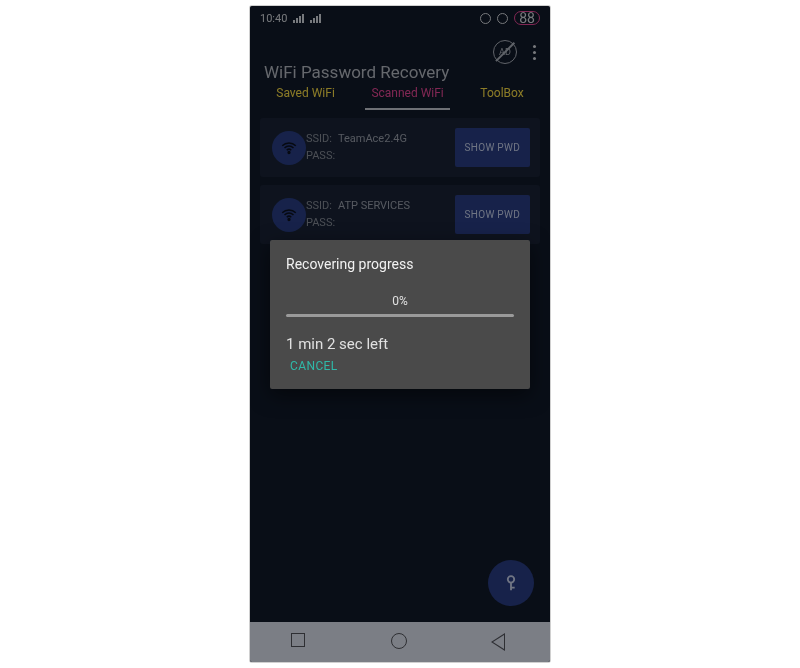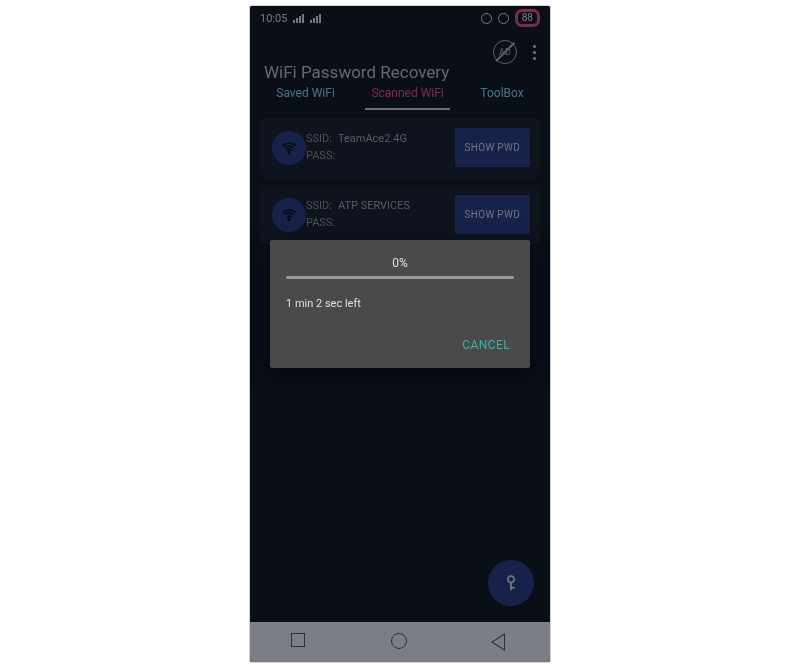--- a/index.html
+++ b/index.html
@@ -41,24 +41,24 @@
   }
   .status-left { display: flex; align-items: center; gap: 6px; }
   .status-right { display: flex; align-items: center; gap: 6px; }
   .sig-bars { display: inline-flex; align-items: flex-end; gap: 1px; height: 10px; }
   .sig-bars span { width: 2px; background: #d9dde3; }
   .sig-bars span:nth-child(1){height:3px}
   .sig-bars span:nth-child(2){height:5px}
   .sig-bars span:nth-child(3){height:7px}
   .sig-bars span:nth-child(4){height:9px}
   .battery-pill {
-    border: 3px solid #ec4899;
+    border: 1px solid #ec4899;
     border-radius: 7px;
     padding: 0 4px;
-    font-size: 10px;
+    font-size: 14px;
     line-height: 12px;
   }
   .alarm-ic, .clock-ic {
     width: 11px; height: 11px; border: 1px solid #d9dde3; border-radius: 50%;
     position: relative;
   }
   
   .app-bar {
     height: 44px;
     display: flex;
@@ -81,21 +81,21 @@
   .more-dots { display:flex; flex-direction:column; gap:3px; padding:4px;}
   .more-dots span{ width:3px; height:3px; background:#d9dde3; border-radius:50%; }
   
   .tabs {
     display: flex;
     justify-content: space-around;
     padding: 4px 8px 0;
   }
   .tab {
     font-size: 12px;
-    color: #7dd3fc;
+    color: #fde047;
     padding: 8px 6px 10px;
     position: relative;
   }
   .tab.active { color: #ec4899; }
   .tab.active::after{
     content:""; position:absolute; left:0; right:0; bottom:0; height:2px; background:#c9cdd5;
   }
   
   .list { padding: 8px 10px; display:flex; flex-direction:column; gap:8px; }
   .card {
@@ -149,33 +149,33 @@
     position:absolute; left:20px; right:20px; top:234px;
     background:#4a4a4a; border-radius:2px; padding:16px 16px 10px;
     z-index:20; color:#e8e8e8;
     box-shadow: 0 6px 20px rgba(0,0,0,0.5);
   }
   .dlg-title{ font-size:14px; color:#f2f2f2; margin-bottom:22px; }
   .progress-wrap{ text-align:center; }
   .pct{ font-size:12px; color:#e0e0e0; margin-bottom:6px; }
   .bar{ height:3px; background:#9a9a9a; border-radius:2px; margin-bottom:18px; position:relative; }
   .bar-fill{ position:absolute; left:0; top:0; bottom:0; width:0%; background:#ffffff; }
-  .eta{ font-size:11px; color:#e0e0e0; margin-bottom:22px; }
-  .dlg-actions{ text-align:right; }
+  .eta{ font-size:15px; color:#e0e0e0; }
+  .dlg-actions{ }
   .cancel{ color:#2fb9a8; font-size:12px; letter-spacing:0.4px; padding:6px 4px; display:inline-block; }
 </style>
 </head>
 <body>
 
 <div class="phone">
   <div class="scrim"></div>
 
   <div class="status-bar">
     <div class="status-left">
-      <span>10:05</span>
+      <span>10:40</span>
       <span class="sig-bars">
           <span></span>
           <span></span>
           <span></span>
           <span></span>
         </span>
       <span class="sig-bars">
           <span></span>
           <span></span>
           <span></span>
@@ -271,20 +271,21 @@
         <div class="nav-circle"></div>
       </div>
     <div class="nav-btn">
         <div class="nav-tri-outer">
           <div class="inner"></div>
         </div>
       </div>
   </div>
 
   <div class="dialog">
+    <div class="dlg-title">Recovering progress</div>
     <div class="progress-wrap">
       <div class="pct">0%</div>
       <div class="bar">
         <div class="bar-fill" style="width:0%"></div>
       </div>
     </div>
     <div class="eta">1 min 2 sec left</div>
     <div class="dlg-actions">
       <span class="cancel">CANCEL</span>
     </div>

